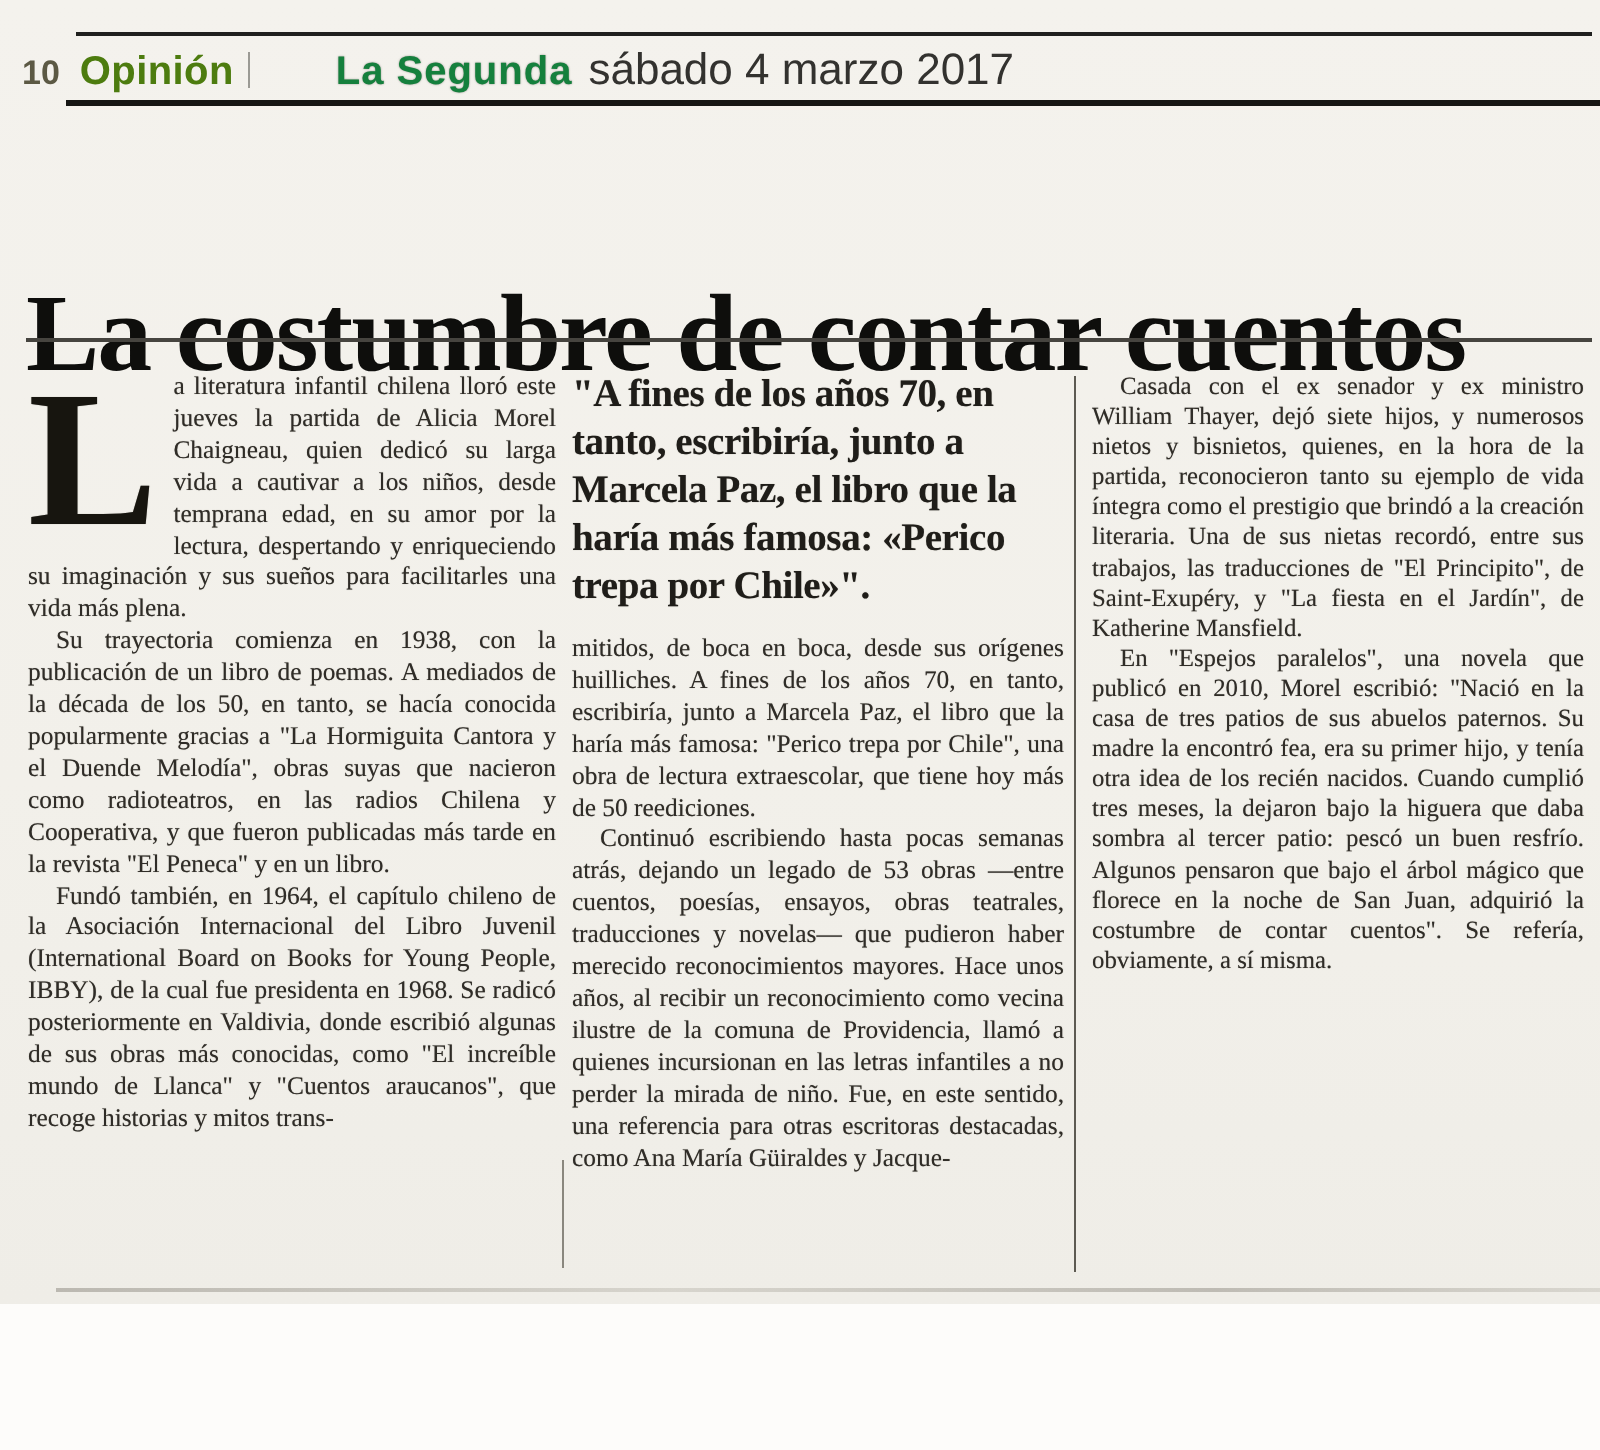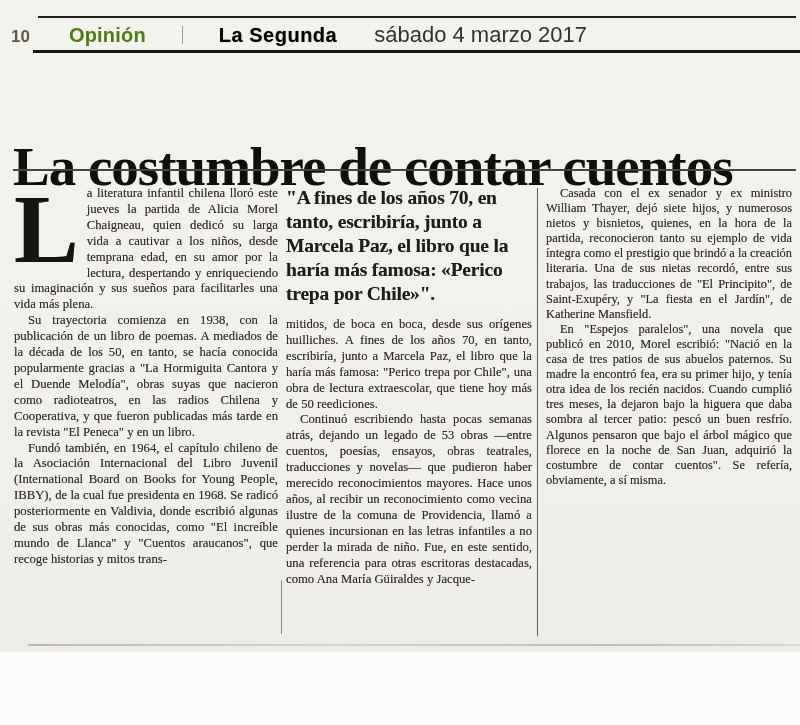--- a/index.html
+++ b/index.html
@@ -12,28 +12,28 @@
     position:absolute;top:0;left:0;width:800px;height:652px;
     background:linear-gradient(180deg,#f4f2ed 0%,#f2f0ea 60%,#efede7 100%);
   }
   
   .rule-top{position:absolute;top:16px;left:38px;right:4px;height:2px;background:#20201e;}
   .rule-header-bottom{position:absolute;top:50px;left:33px;right:0;height:3px;background:#161614;}
   .header-row{
     position:absolute;top:22px;left:11px;right:10px;height:26px;
     display:flex;align-items:baseline;white-space:nowrap;
     font-family:"Liberation Sans","DejaVu Sans",sans-serif;
-    gap:29px;
   }
   .page-num{font-weight:bold;font-size:17px;color:#5c5944;margin:0 10px 0 0;}
   .section{font-weight:bold;font-size:20px;color:#4d7c0f;letter-spacing:.2px;}
   .sep{width:1px;height:18px;background:#9b9a94;margin:0 7px;align-self:center;}
   .masthead{
-    font-weight:bold;font-size:20px;color:#000000;letter-spacing:.5px;
+    font-weight:bold;font-size:20px;color:#15803d;letter-spacing:.5px;
     text-shadow:0 0 1px rgba(120,118,110,.8);
+    margin-left:36px;
   }
   .date{font-size:22px;color:#33322f;margin-left:8px;}
   
   .headline{
     position:absolute;top:100px;left:13px;width:775px;
     font-weight:bold;font-size:55px;line-height:1.1;color:#0e0e0c;
     letter-spacing:-1px;
   }
   .rule-headline{position:absolute;top:169px;left:13px;right:4px;height:2px;background:#46443f;}
   

